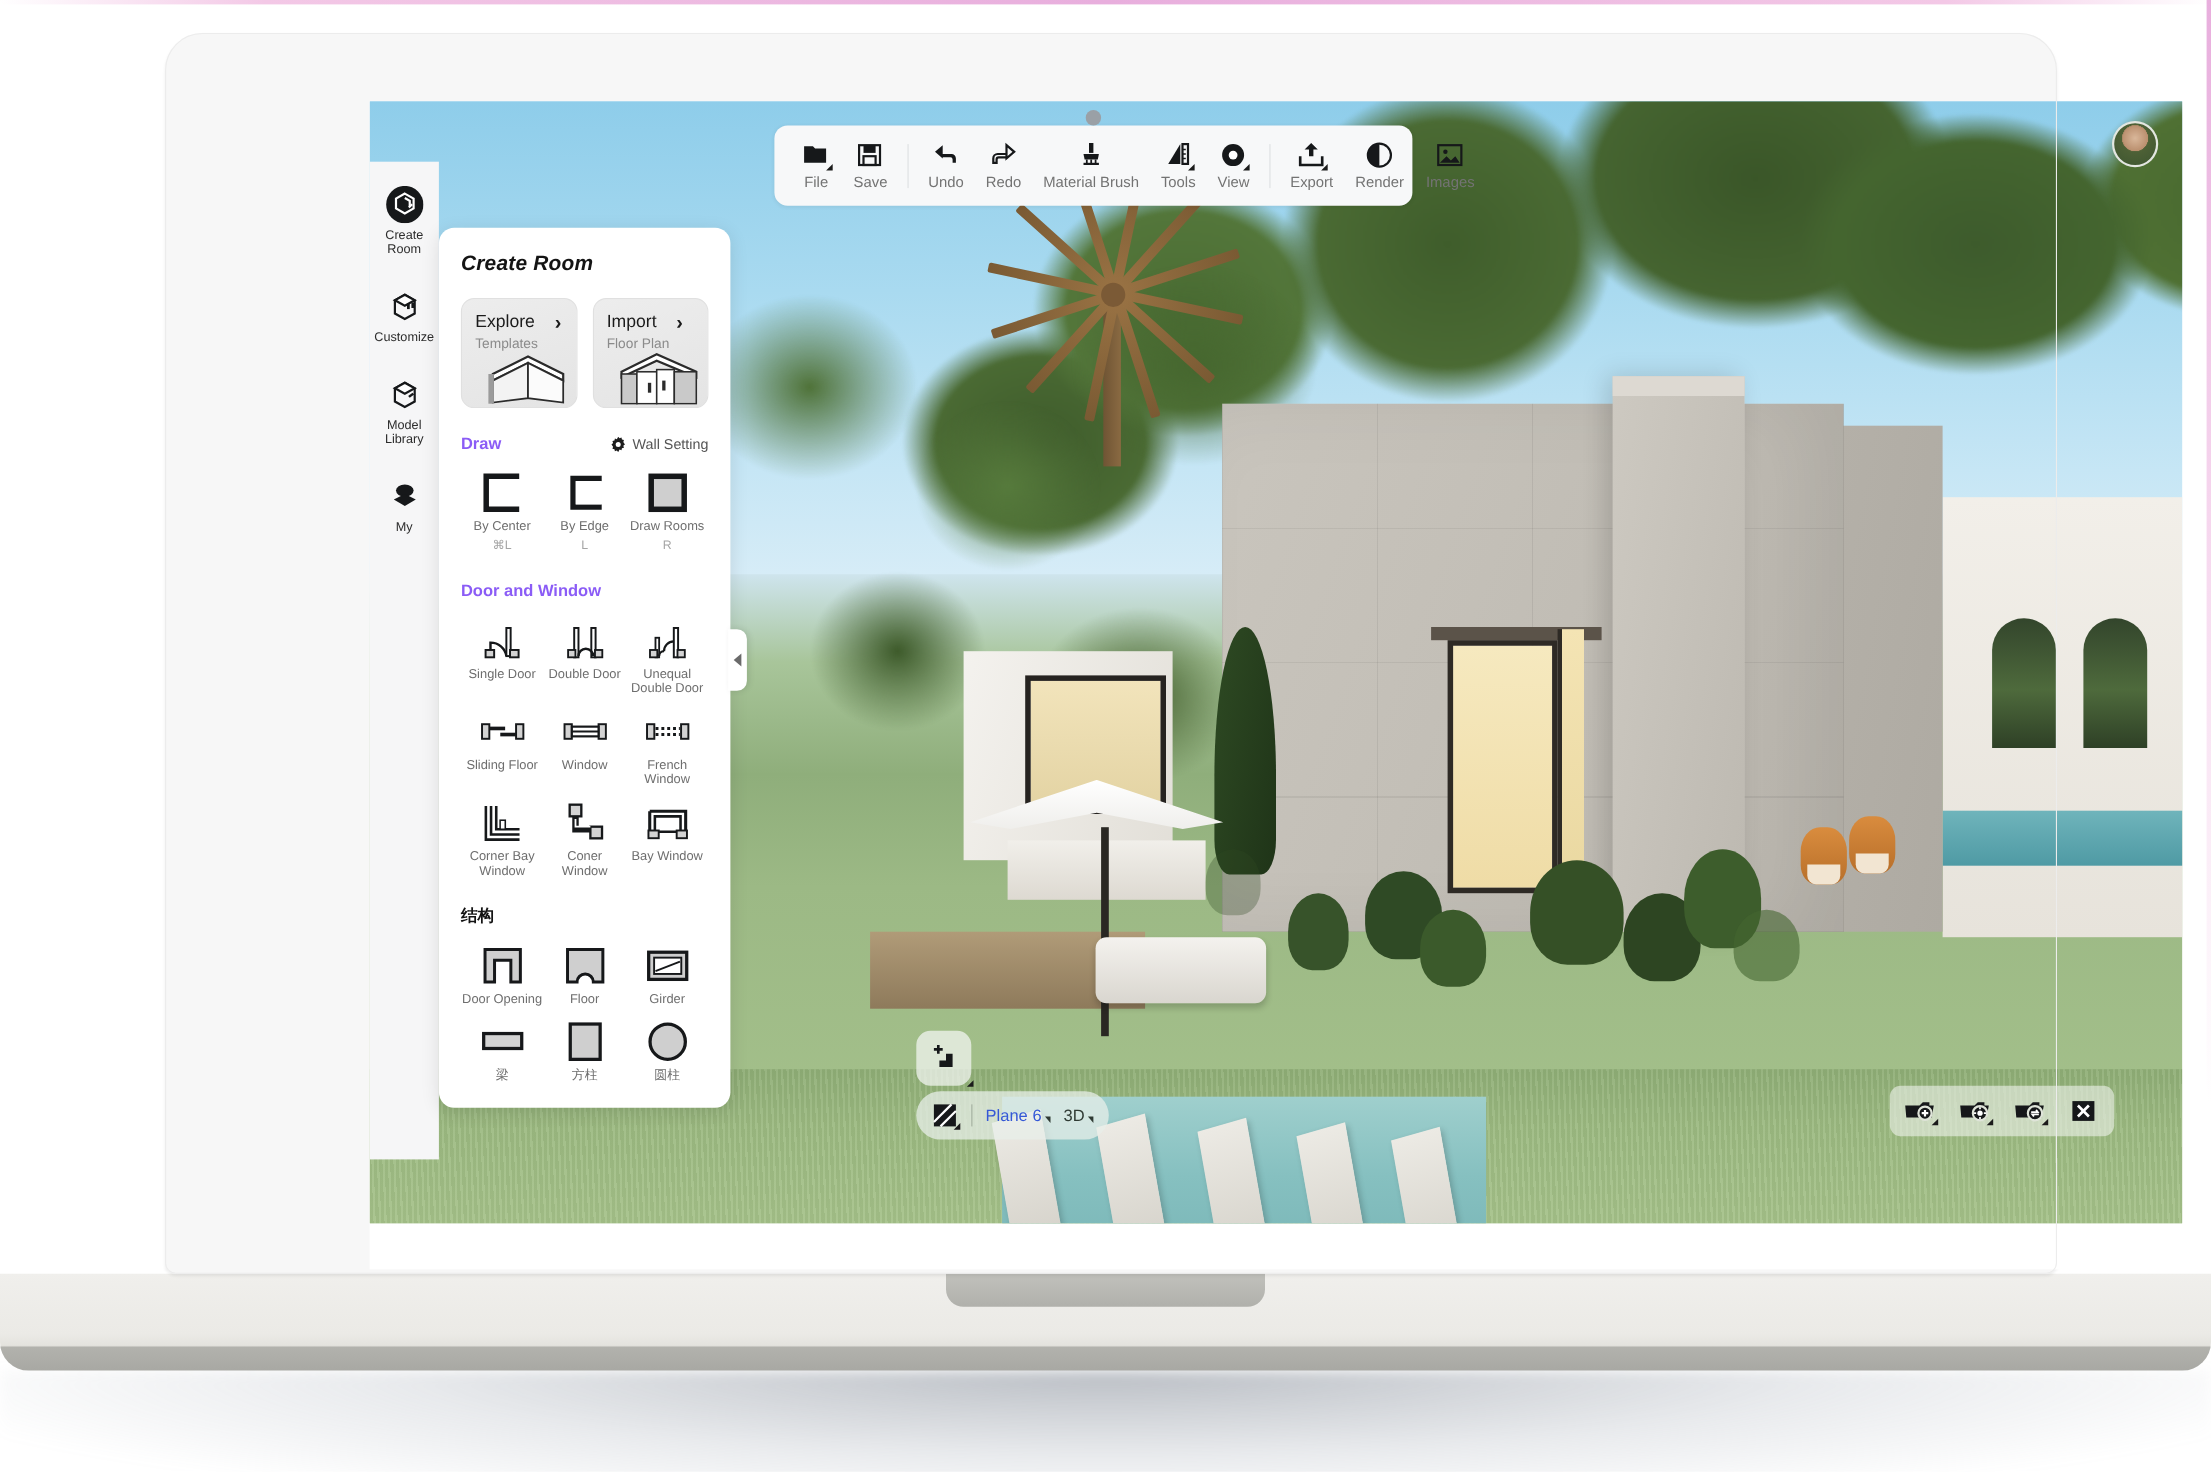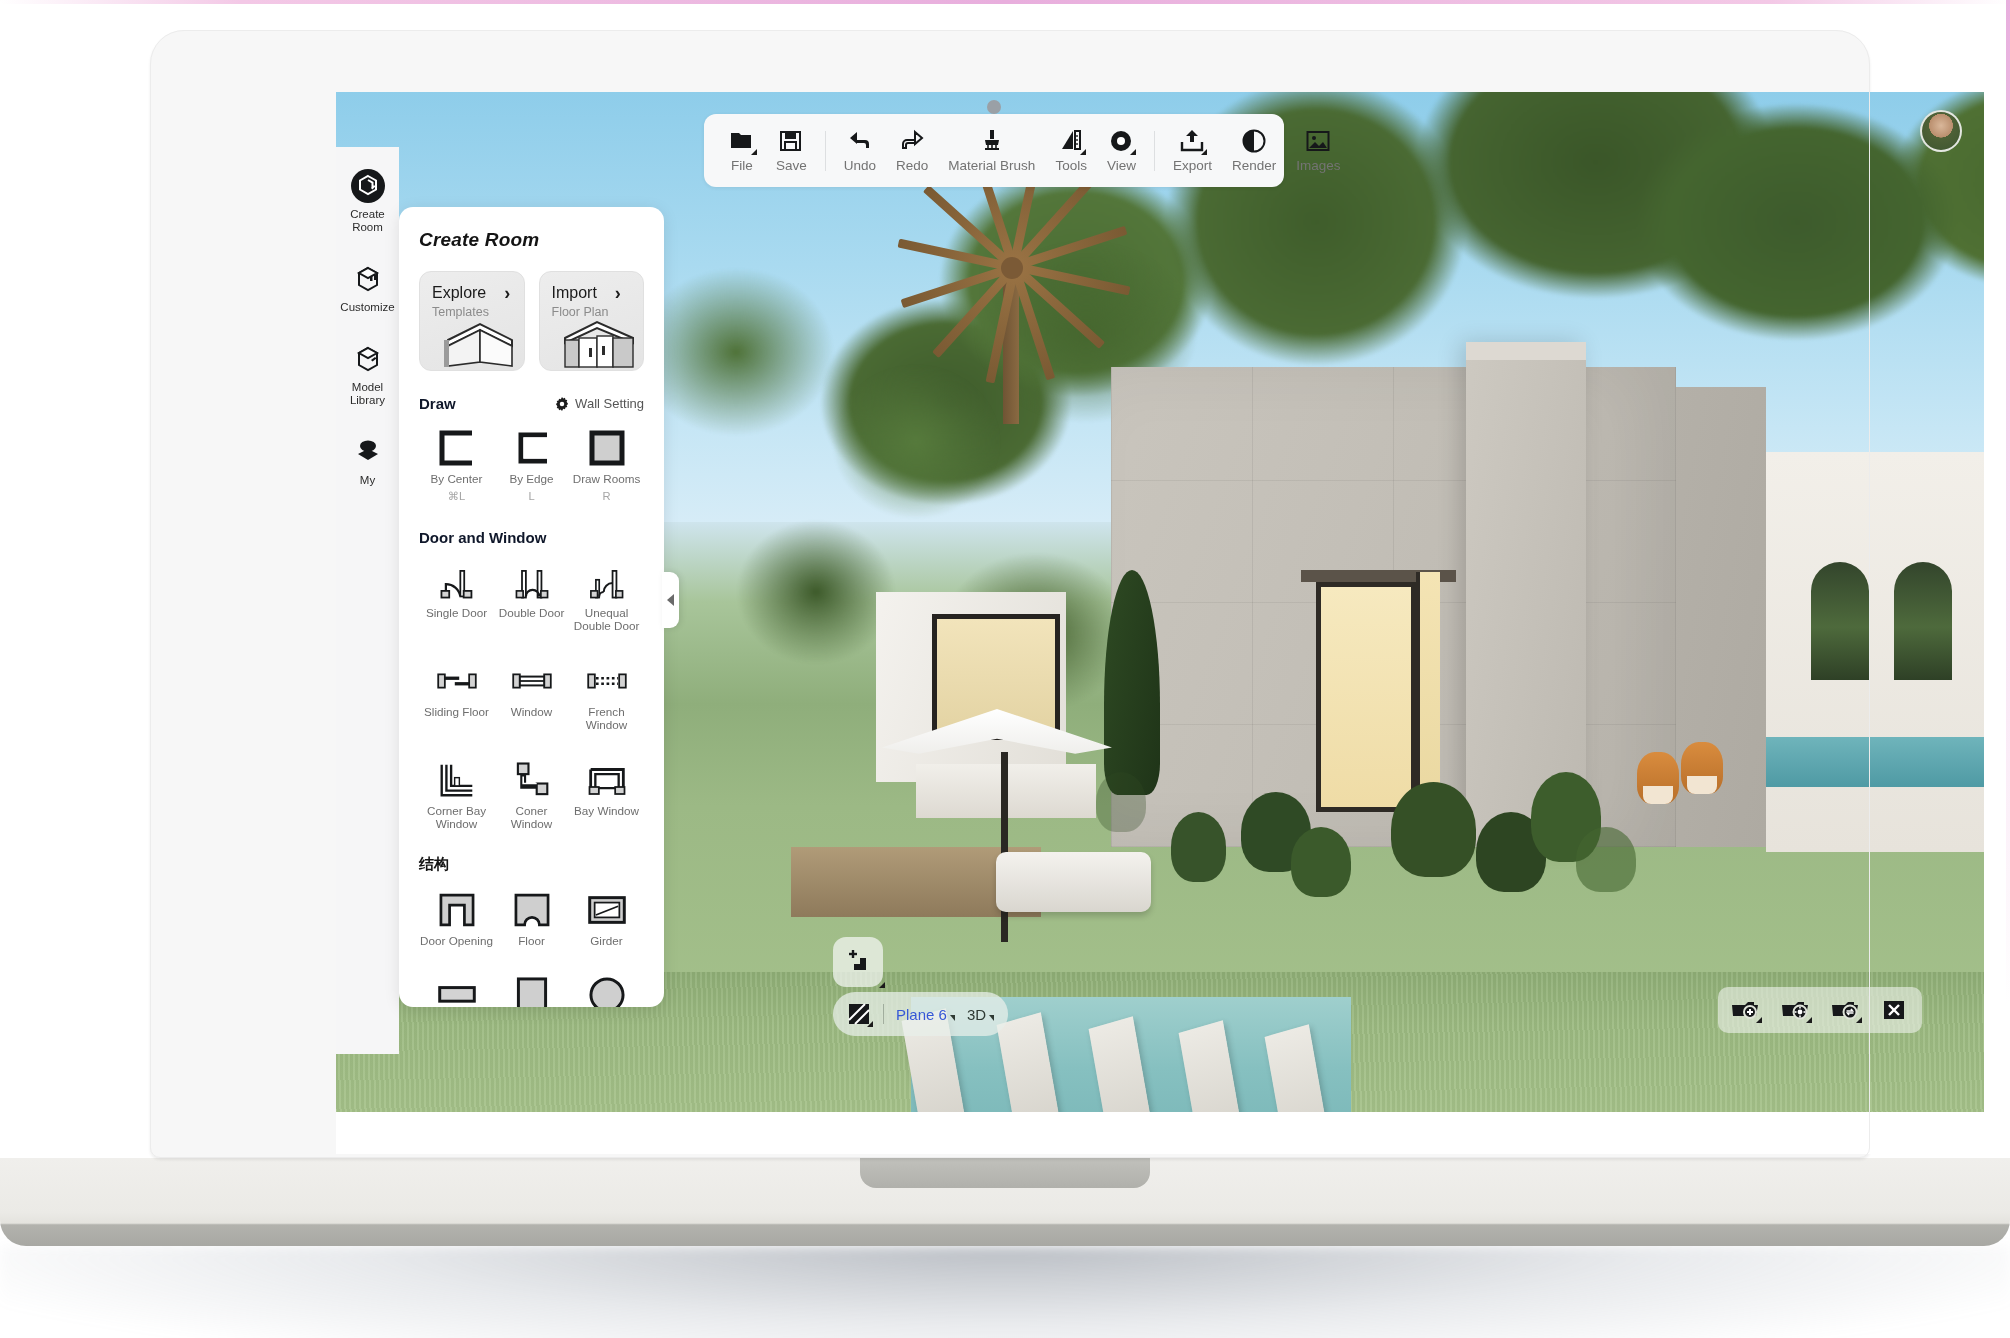--- a/index.html
+++ b/index.html
@@ -309,25 +309,25 @@
     width:106px; height:100px; border-radius:12px;
     background: linear-gradient(160deg,#ededed,#e4e4e4);
     border:1px solid #e0e0e0;
     position:relative; padding:12px 0 0 12px; overflow:hidden; cursor:pointer;
   }
   .big-card-title { font-size:16px; color:#1b1b1b; display:flex; align-items:center; gap:18px; }
   .big-card-sub { font-size:12.5px; color:#8b8b8b; margin-top:3px; }
   .card-art { position:absolute; right:4px; bottom:2px; width:80px; height:52px; }
 
   .sec-head { display:flex; align-items:center; justify-content:space-between; margin-top:24px; }
-  .sec-title { font-size:15px; font-weight:bold; color:#0f172a; }
+  .sec-title { font-size:15px; font-weight:bold; color:#8b5cf6; }
   .wall-setting { display:flex; align-items:center; gap:6px; font-size:13px; color:#555; cursor:pointer;text-align:center; }
   .gear { width:14px; height:14px; }
 
-  .grid3 { display:grid; grid-template-columns:repeat(3,1fr); row-gap:16px; margin-top:10px; }
+  .grid3 { display:grid; grid-template-columns:repeat(3,1fr); row-gap:0; margin-top:10px; }
   .tool { display:flex; flex-direction:column; align-items:center; gap:4px; padding:6px 0 6px; cursor:pointer; }
   .tool-art { width:42px; height:40px; display:flex; align-items:center; justify-content:center; }
   .tool-label { font-size:11.7px; color:#6e6e6e; text-align:center; line-height:13.5px; }
   .tool-key { font-size:11.2px; color:#a5a5a5; text-align:center; line-height:13px; }
   .cn-head { font-size:15px; font-weight:bold; color:#141414; margin-top:18px; }
 
   
   .collapse-handle {
     position:absolute; left:326px; top:480px; width:17px; height:56px;
     background:#ffffff; border-radius:0 9px 9px 0;

